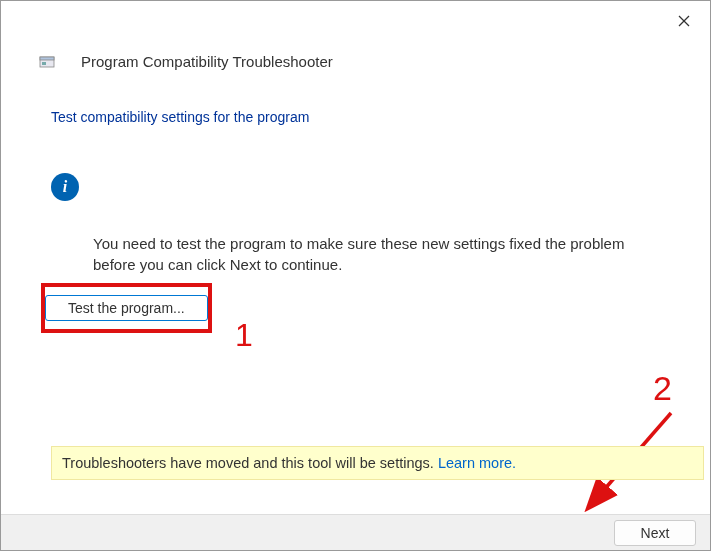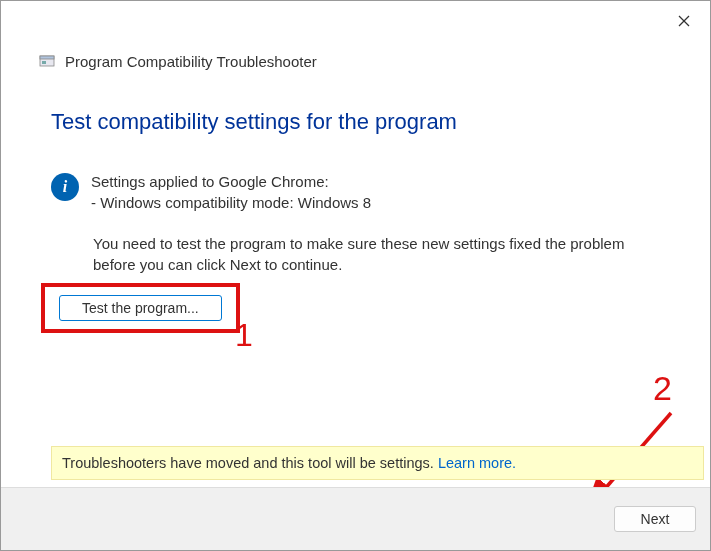--- a/index.html
+++ b/index.html
@@ -27,37 +27,37 @@
       align-items: center;
       justify-content: center;
       font-size: 15px;
       color: #333;
     }
     .header {
       position: absolute;
       top: 52px;
       left: 38px;
       display: flex;
-      align-items: flex-start;
-      gap: 10px;
+      align-items: flex-end;
+      gap: 26px;
     }
     .header-icon {
       width: 16px;
       height: 16px;
       display: inline-block;
     }
     .header-title {
       font-size: 15px;
       color: #333;
     }
     .main-heading {
       position: absolute;
       top: 108px;
       left: 50px;
-      font-size: 22px;
+      font-size: 14px;
       color: #003399;
       font-weight: 400;
     }
     .info-section {
       position: absolute;
       top: 170px;
       left: 50px;
       display: flex;
       gap: 12px;
       align-items: flex-start;
@@ -90,21 +90,21 @@
       right: 40px;
       font-size: 15px;
       color: #333;
       line-height: 1.4;
     }
     .test-button-wrapper {
       position: absolute;
       top: 282px;
       left: 40px;
       border: 4px solid #d11;
-      padding: 8px 14px;
+      padding: 8px 0;
     }
     .test-button {
       background: #fff;
       border: 1px solid #0078d4;
       border-radius: 3px;
       padding: 4px 22px;
       font-size: 14px;
       color: #333;
       cursor: pointer;
       font-family: inherit;
@@ -146,21 +146,21 @@
       color: #0066cc;
       text-decoration: none;
       cursor: pointer;
       margin-top: 24px;
     }
     .footer {
       position: absolute;
       bottom: 0;
       left: 0;
       right: 0;
-      height: 63px;
+      height: 36px;
       background: #f0f0f0;
       border-top: 1px solid #ddd;
       display: flex;
       align-items: center;
       justify-content: flex-end;
       padding-right: 14px;
       gap: 8px;
     }
     .footer-btn {
       background: #fdfdfd;
@@ -192,24 +192,20 @@
       <rect x="3" y="8" width="4" height="3" fill="#7aa"></rect>
     </svg>
   </span>
   <span class="header-title">Program Compatibility Troubleshooter</span>
 </div>
 
 <h1 class="main-heading">Test compatibility settings for the program</h1>
 
 <div class="info-section">
   <div class="info-icon">i</div>
-  <div class="info-text">
-    <div>Settings applied to Google Chrome:</div>
-    <div>- Windows compatibility mode: Windows 8</div>
-  </div>
 </div>
 
 <div class="instruction-text">You need to test the program to make sure these new settings fixed the problem before you can click Next to continue.</div>
 
 <div class="test-button-wrapper">
   <button class="test-button">Test the program...</button>
 </div>
 
 <div class="annotation-1">1</div>
 <div class="annotation-2">2</div>

